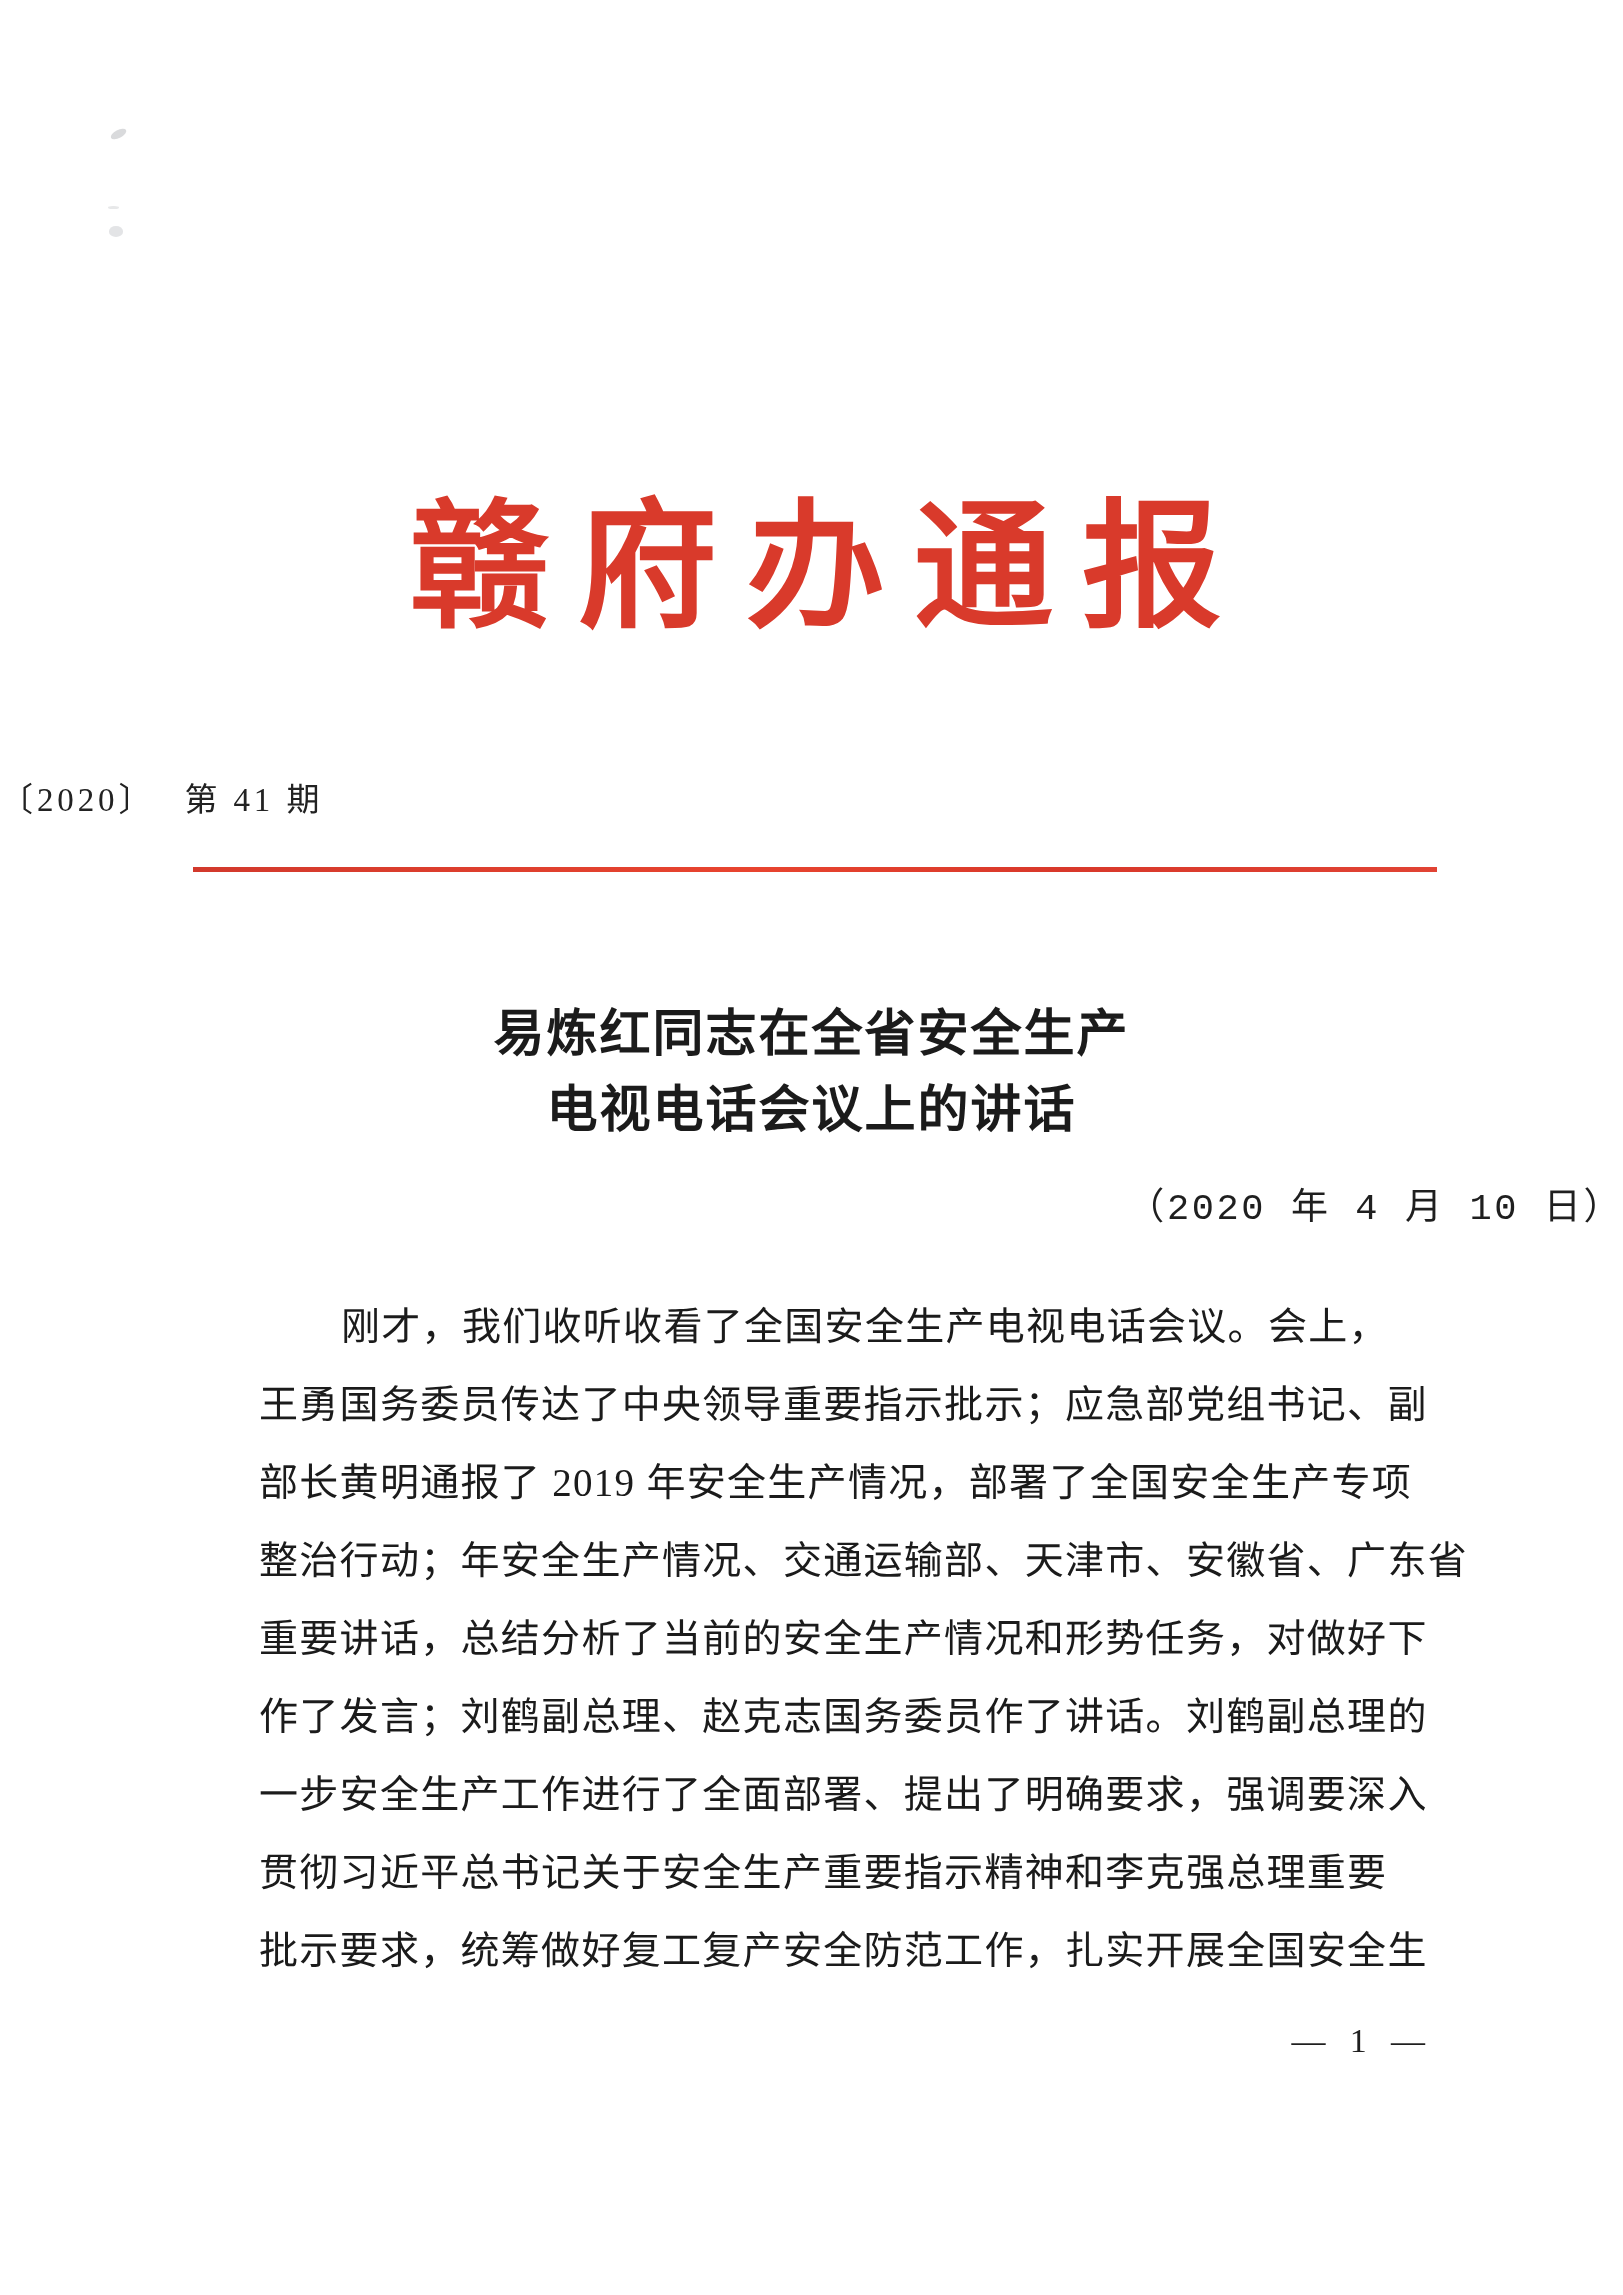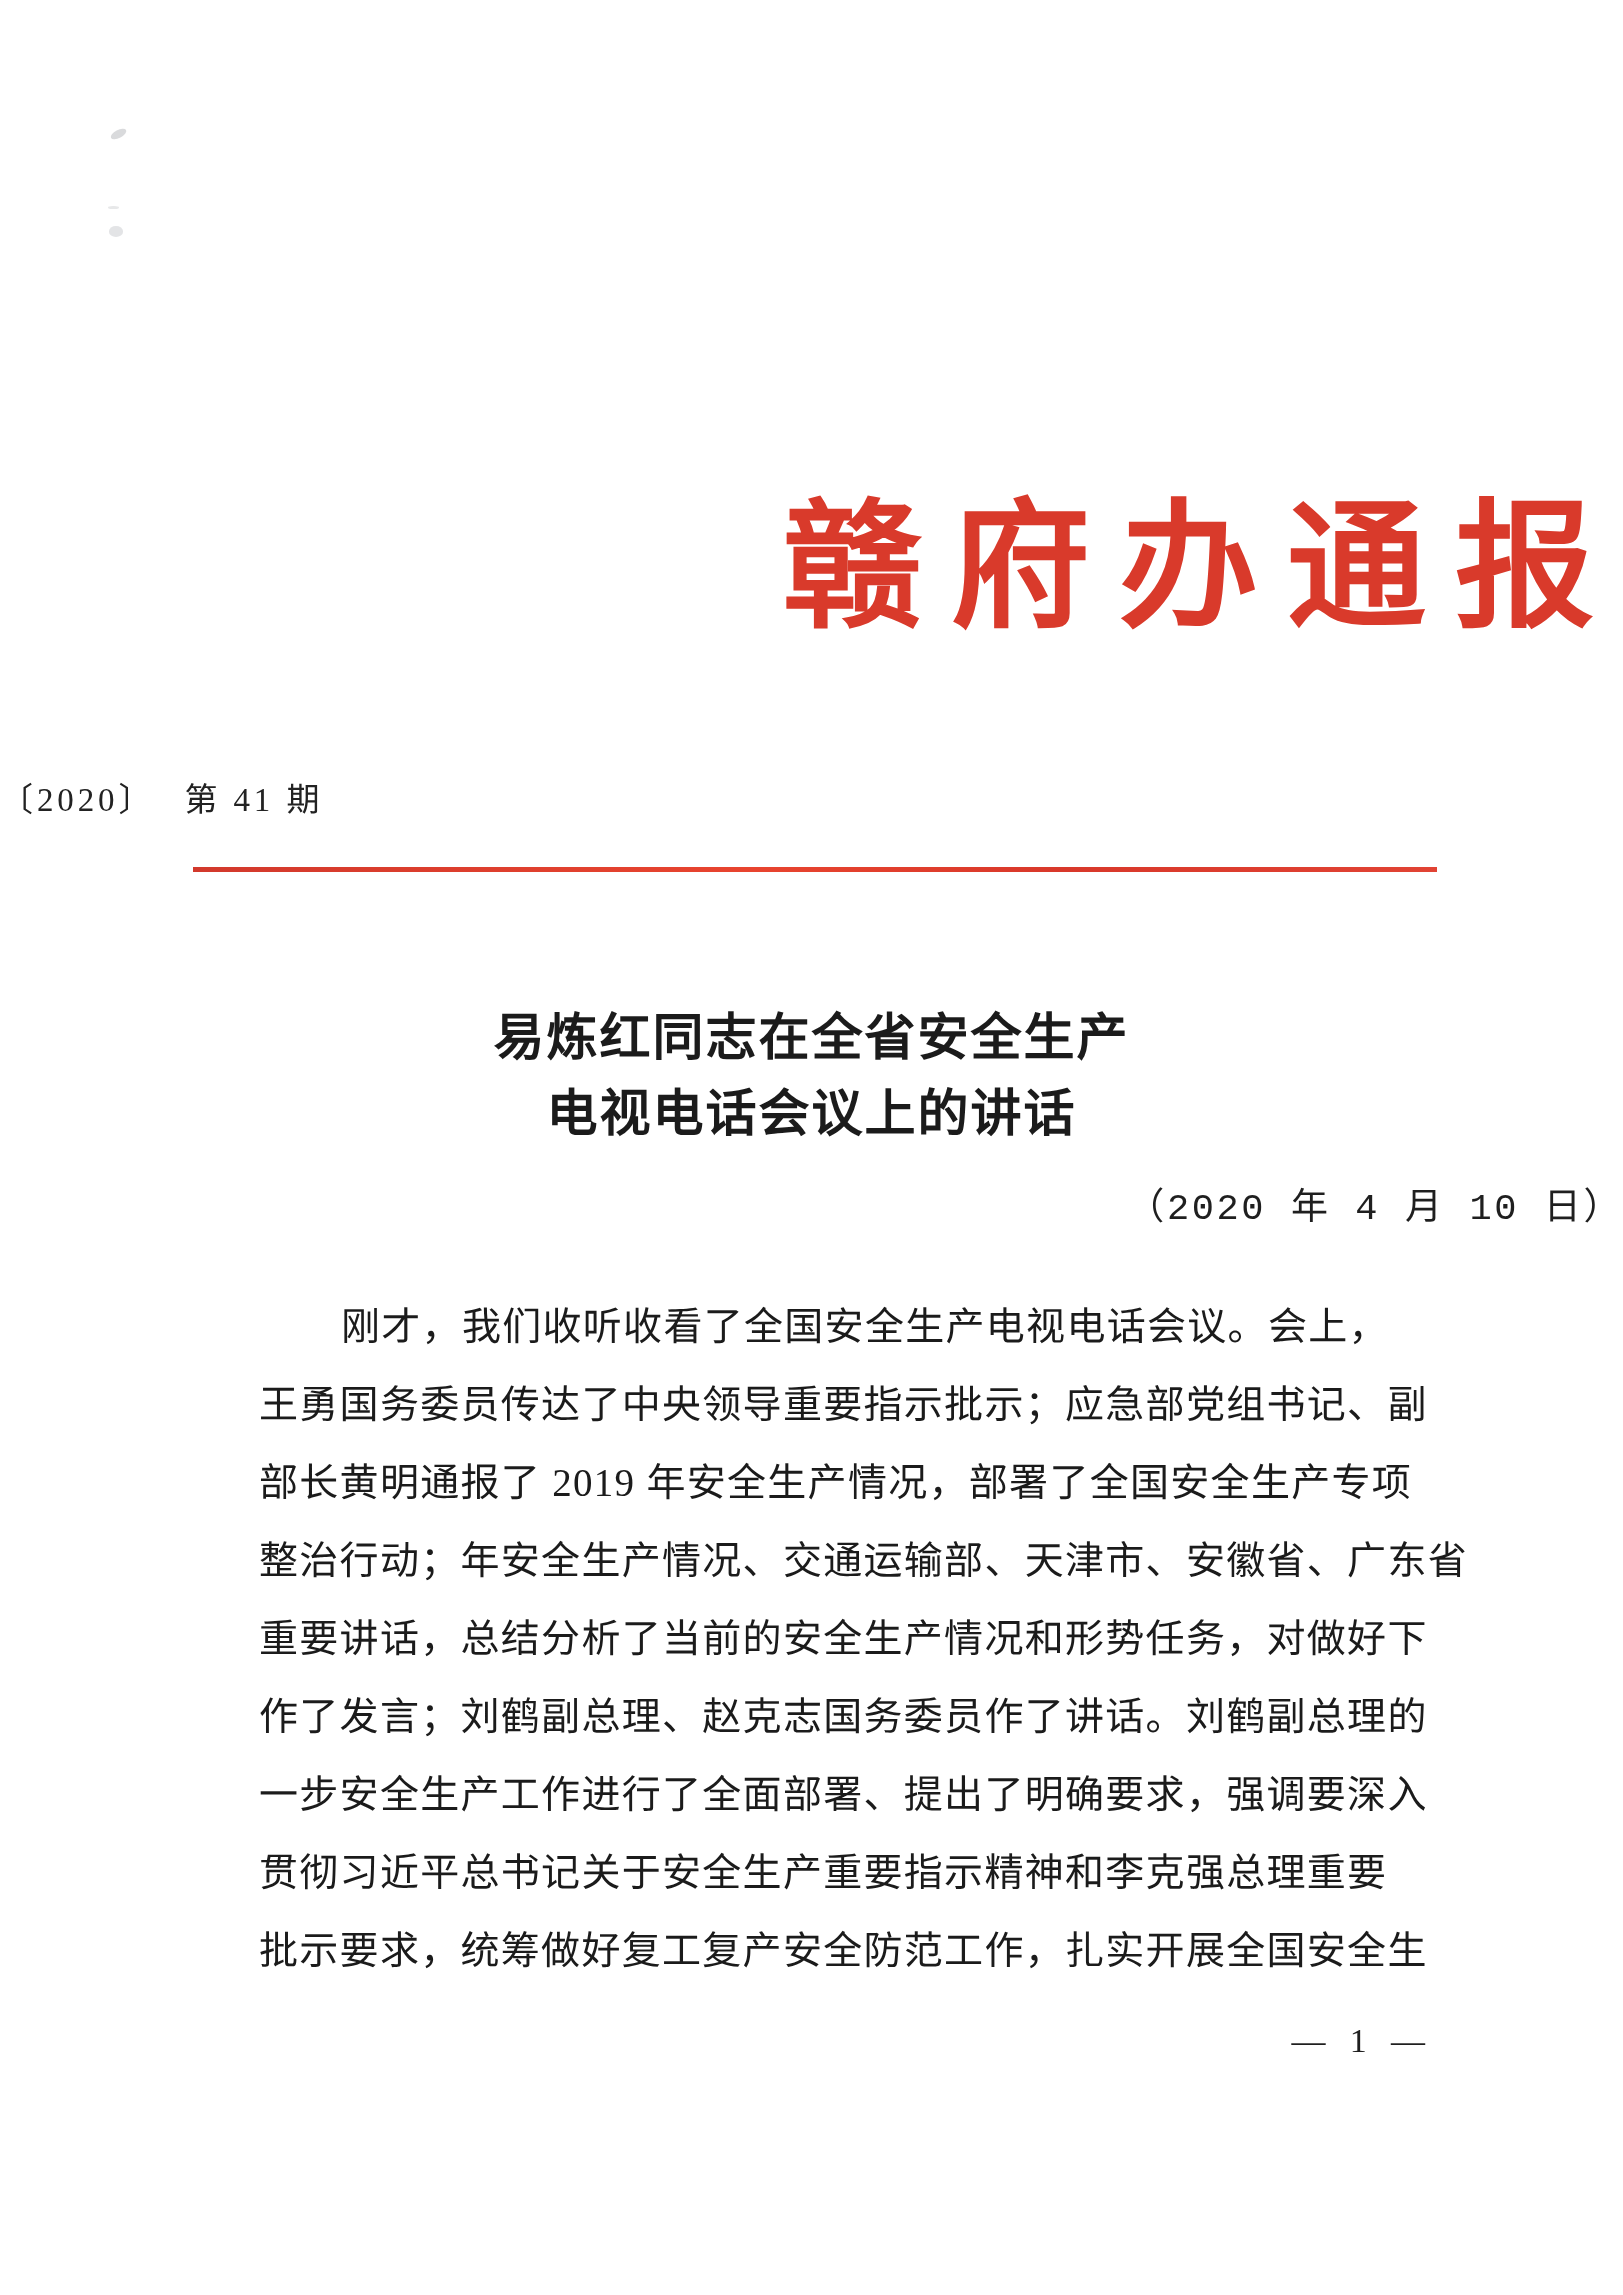--- a/index.html
+++ b/index.html
@@ -30,21 +30,21 @@
   .speck.s1 { left: 110px; top: 130px;  width: 17px; height: 7.9px; transform: rotate(-28deg); }
   .speck.s2 { left: 108px; top: 206px;  width: 10.5px; height: 3.3px;  opacity:.35; }
   .speck.s3 { left: 109px; top: 226px;  width: 14.4px; height: 10.5px; opacity:.4; }
 
   
   .masthead {
     position: absolute;
     left: 8px;
     right: 0;
     top: 497px;
-    text-align: right;
+    text-align: center;
   }
   .masthead-title {
     display: inline-block;
     font-family: "DejaVu Serif", "Liberation Serif", serif;
     font-weight: 700;
     font-size: 139px;
     line-height: 1;
     letter-spacing: 29px;
     text-indent: 29px;
     color: #d93a2b;
@@ -76,21 +76,21 @@
 
   
   .doc-title {
     position: absolute;
     left: 0;
     right: 0;
     top: 1000px;
     text-align: center;
   }
   .doc-title .tline {
-    font-family: Liberation Sans, sans-serif;
+    font-family: Liberation Mono, monospace;
     font-weight: 700;
     font-size: 51px;
     line-height: 76px;
     letter-spacing: 2px;
     color: #1b1b1b;
     white-space: nowrap;
   }
 
   .doc-date {
     position: absolute;

